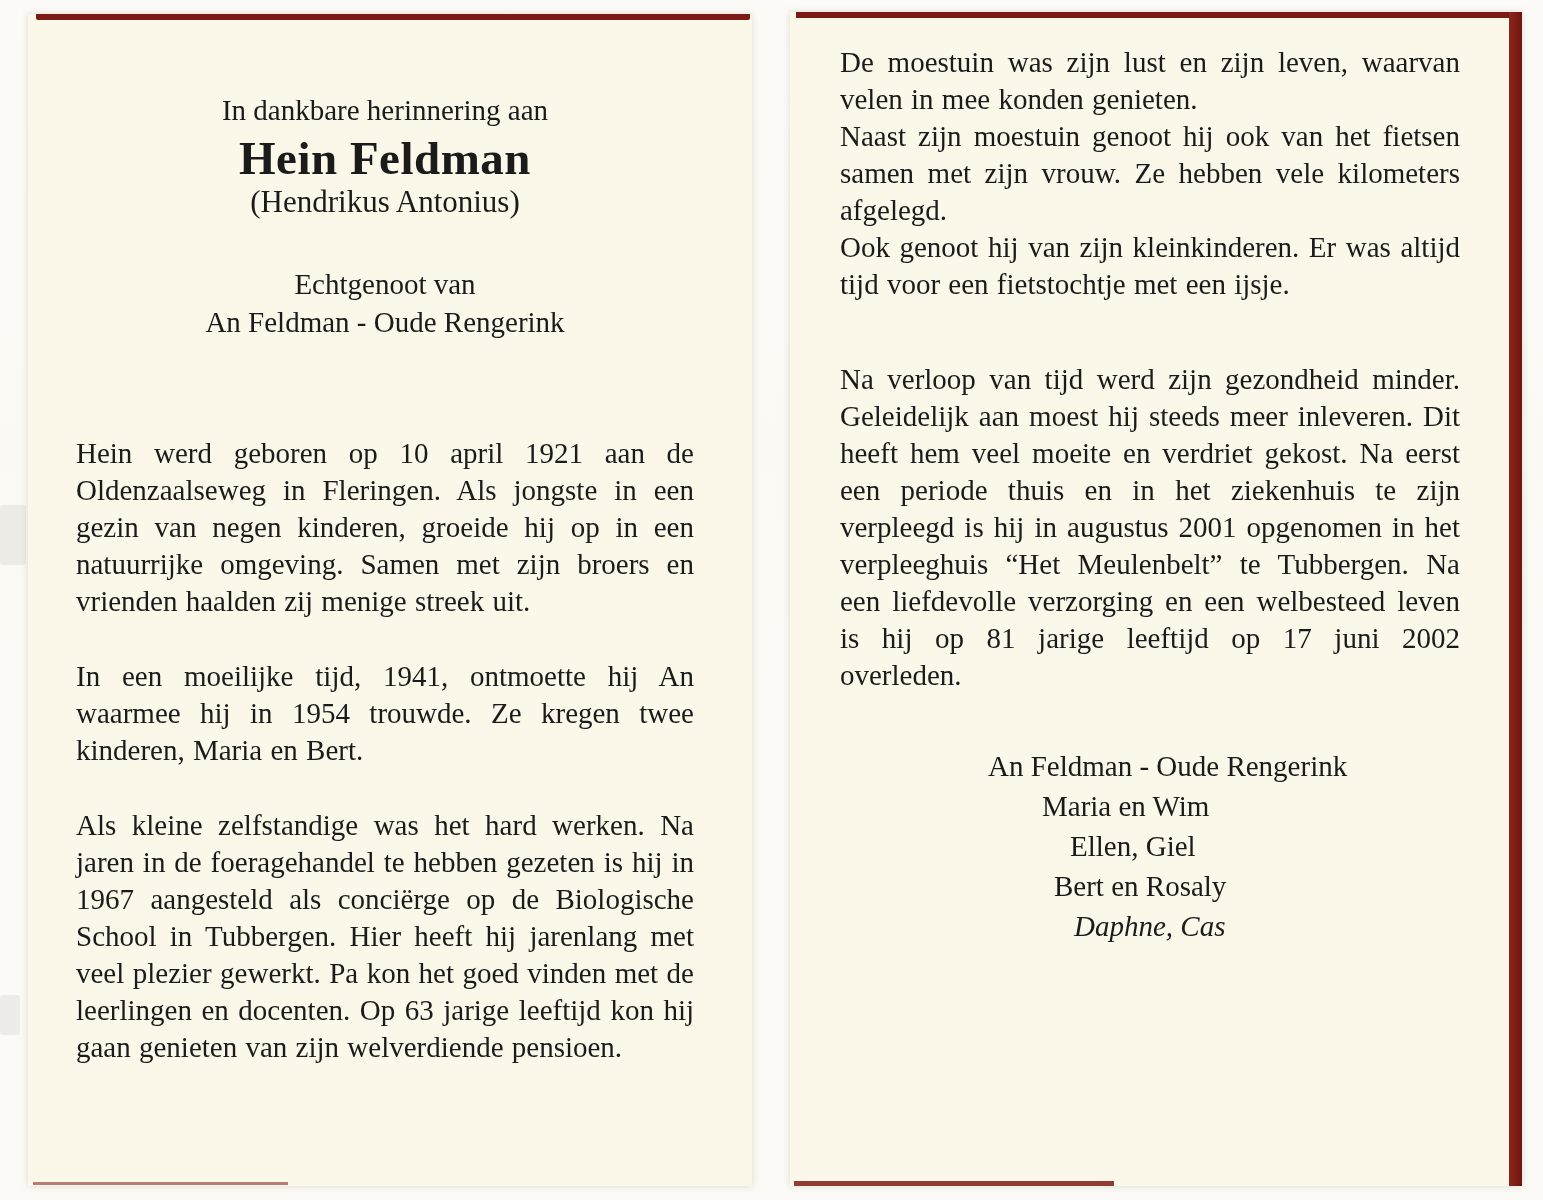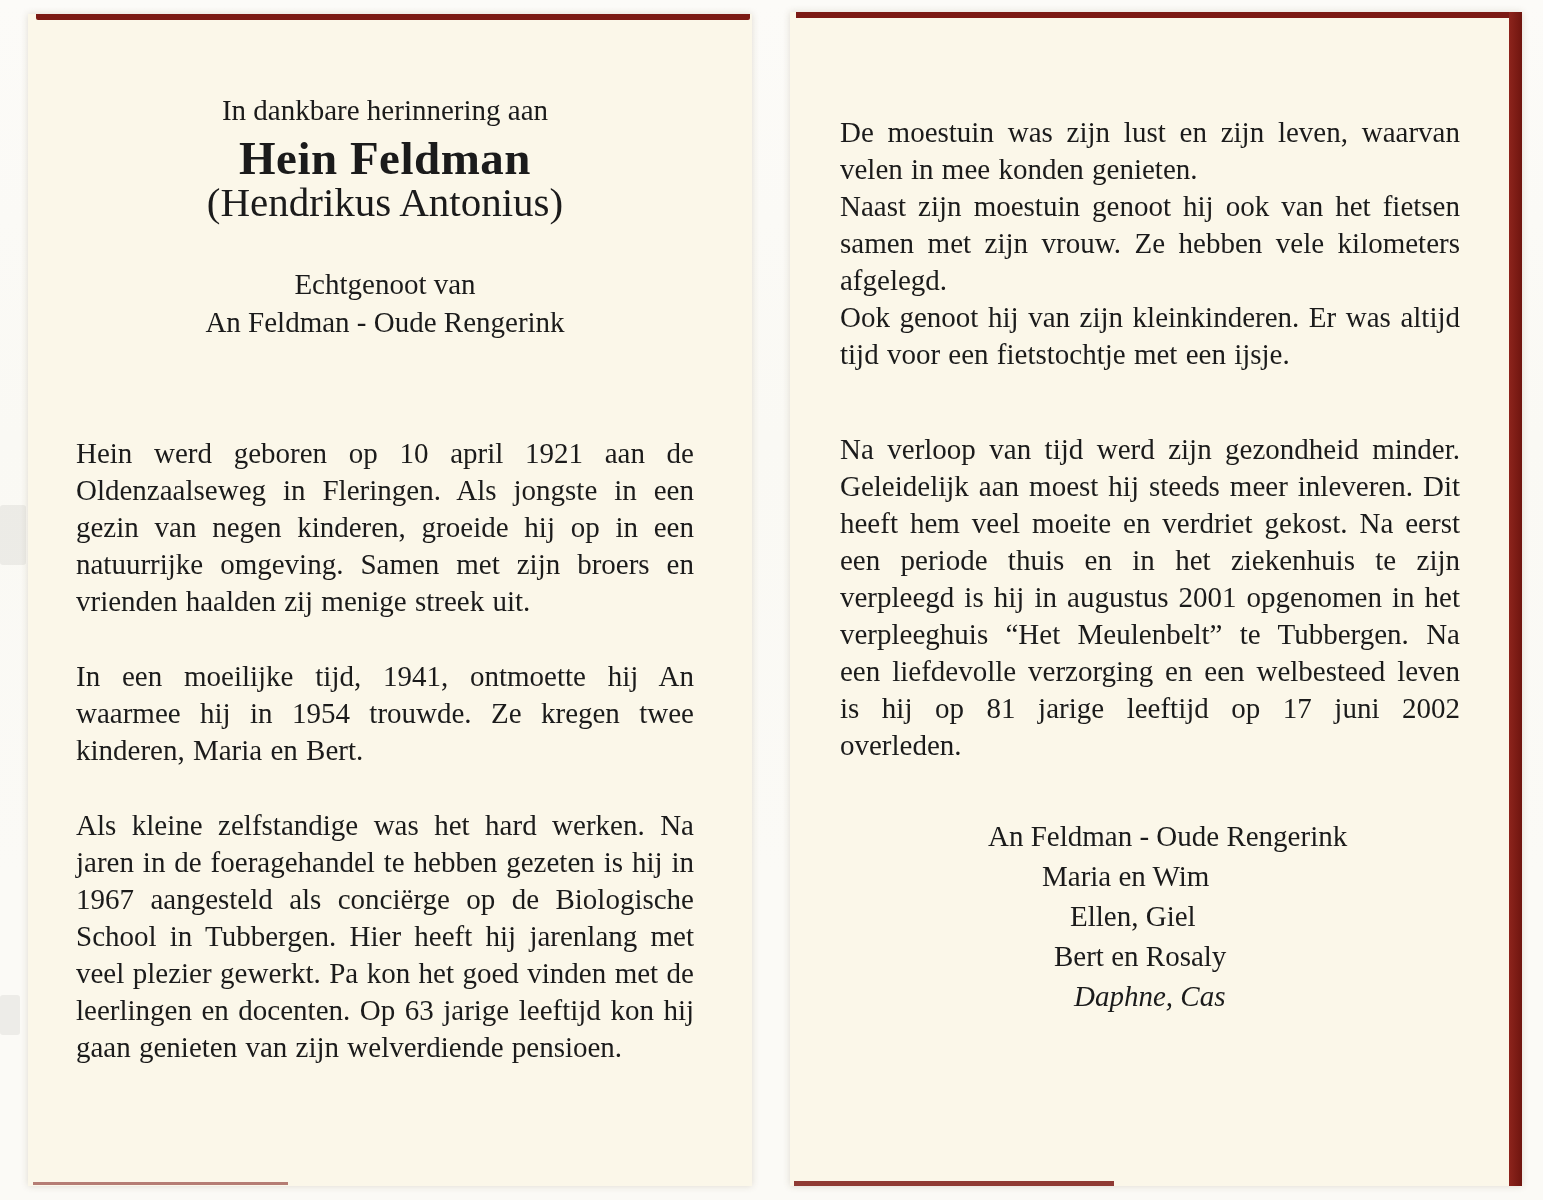--- a/index.html
+++ b/index.html
@@ -52,41 +52,41 @@
   .edge-top-right-card  { top: 0; left: 6px; right: 0; height: 6px; }
   .edge-right-right-card{ top: 0; right: 0; width: 13px; height: 100%; background: linear-gradient(90deg,#8d241c,#6f150f); }
   .edge-bottom-right-card{ bottom: 0; left: 4px; width: 320px; height: 5px; opacity: .85; }
 
   .content {
     position: relative;
     height: 100%;
   }
 
   .content-left  { padding: 78px 58px 20px 48px; }
-  .content-right { padding: 102px 62px 20px 50px; }
+  .content-right { padding: 32px 62px 20px 50px; }
 
   p, h1, h2 {
     font-size: 29px;
     line-height: 37px;
     font-weight: normal;
   }
 
   .center { text-align: center; }
 
   .intro { margin-bottom: 6px; }
 
   .name {
     font-size: 47px;
     line-height: 46px;
     font-weight: bold;
     letter-spacing: 0.5px;
   }
 
   .birth-names {
-    font-size: 41px;
+    font-size: 31px;
     line-height: 42px;
   }
 
   .spouse-block { margin-top: 42px; }
   .spouse-block p { line-height: 38px; }
 
   .body-paragraphs { margin-top: 94px; }
 
   .para {
     text-align: justify;

